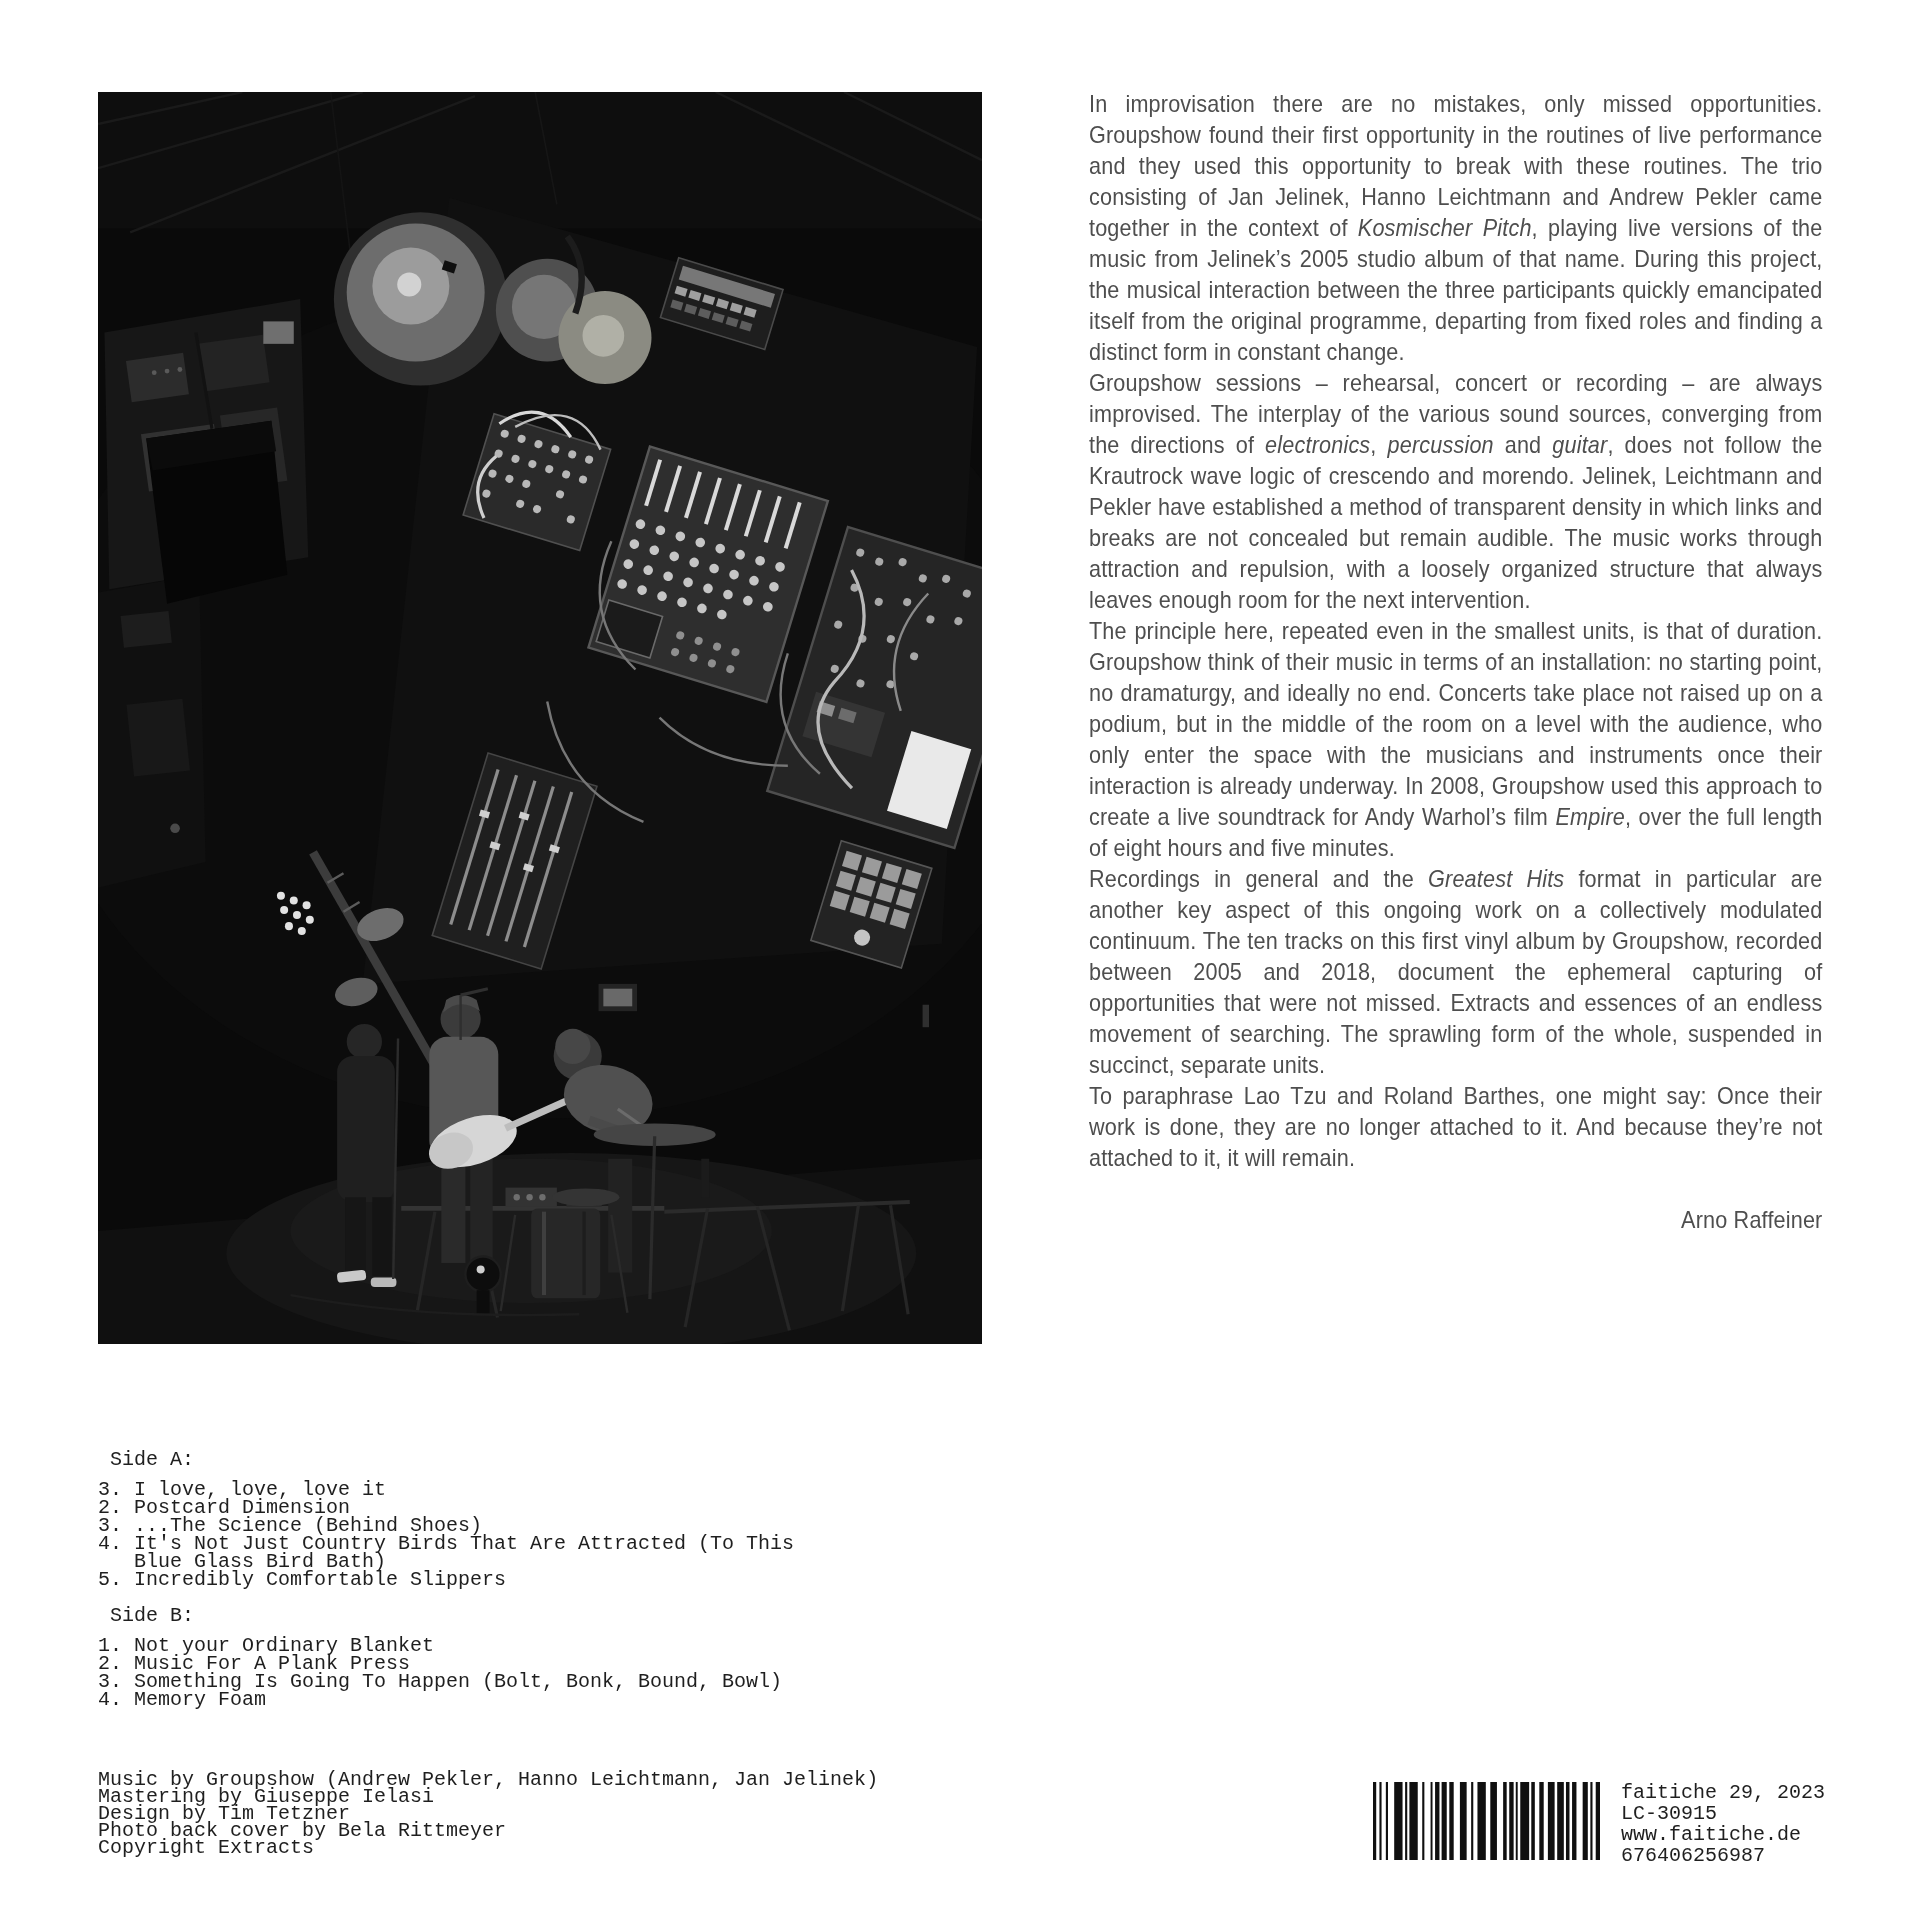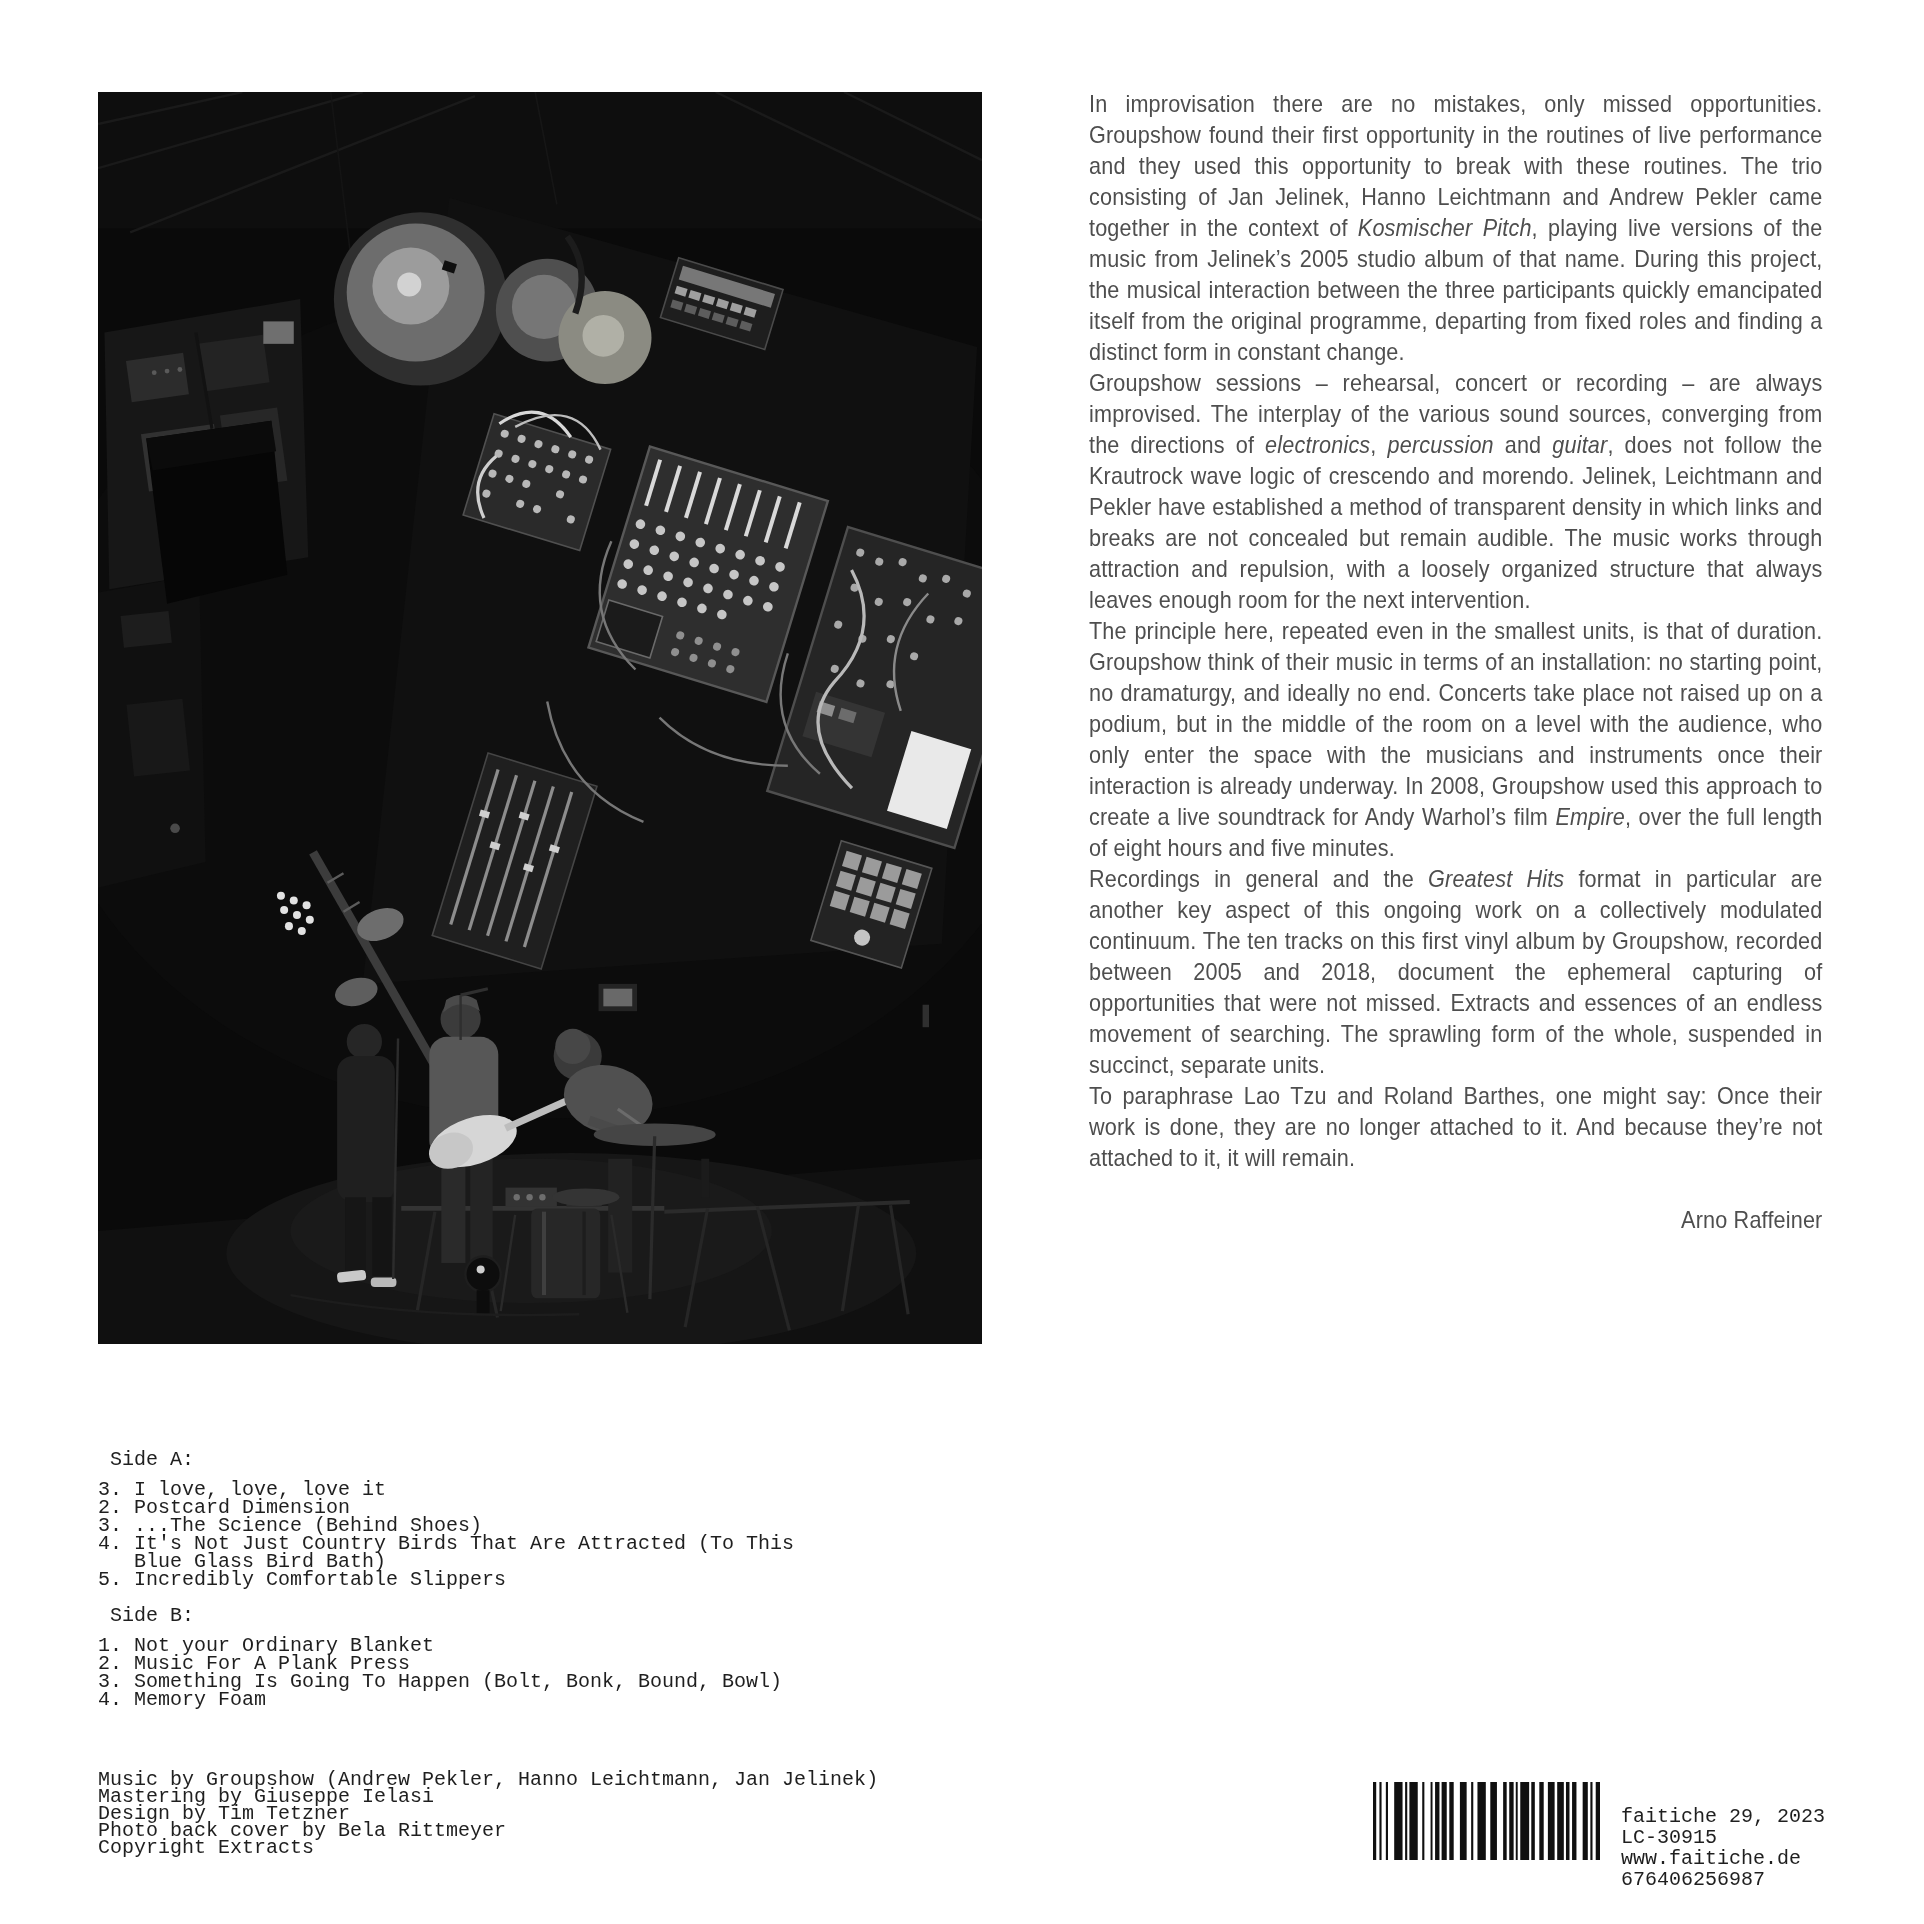--- a/index.html
+++ b/index.html
@@ -24,21 +24,21 @@
   
   .mono{font-family:"Liberation Mono","DejaVu Sans Mono",monospace;color:#1f1f1f;}
   .tracklist{position:absolute;left:98px;top:1439px;font-size:20px;line-height:18px;width:726px;}
   .tracklist .heading{margin:12px;}
   .track{padding-left:36px;text-indent:-36px;}
   .side-b{margin-top:17.6px;}
   .credits{position:absolute;left:98px;top:1771px;font-size:20px;line-height:17px;width:818px;}
   
   .release{position:absolute;left:1373px;top:1782px;display:flex;align-items:flex-start;}
   .barcode{width:227px;height:78px;}
-  .release-lines{margin-left:21px;font-size:20px;line-height:21px;margin-top:24px;}
+  .release-lines{margin-left:21px;font-size:20px;line-height:21px;}
 </style>
 </head>
 <body>
 
 <div class="photo">
   <svg width="884" height="1252" viewBox="0 0 1102 1561" aria-label="Black-and-white concert photo: a suspended video-screen cube shows close-ups of cymbals, mixing desks, modular synthesizers and cables; below, three musicians with electronics, electric guitar and percussion perform in near darkness.">
 
     <rect width="1102" height="1561" fill="#0a0a0a"></rect>
     <rect width="1102" height="170" fill="#121212" opacity="0.55"></rect>
     <ellipse cx="560" cy="760" rx="640" ry="520" fill="#0c0c0c"></ellipse>

